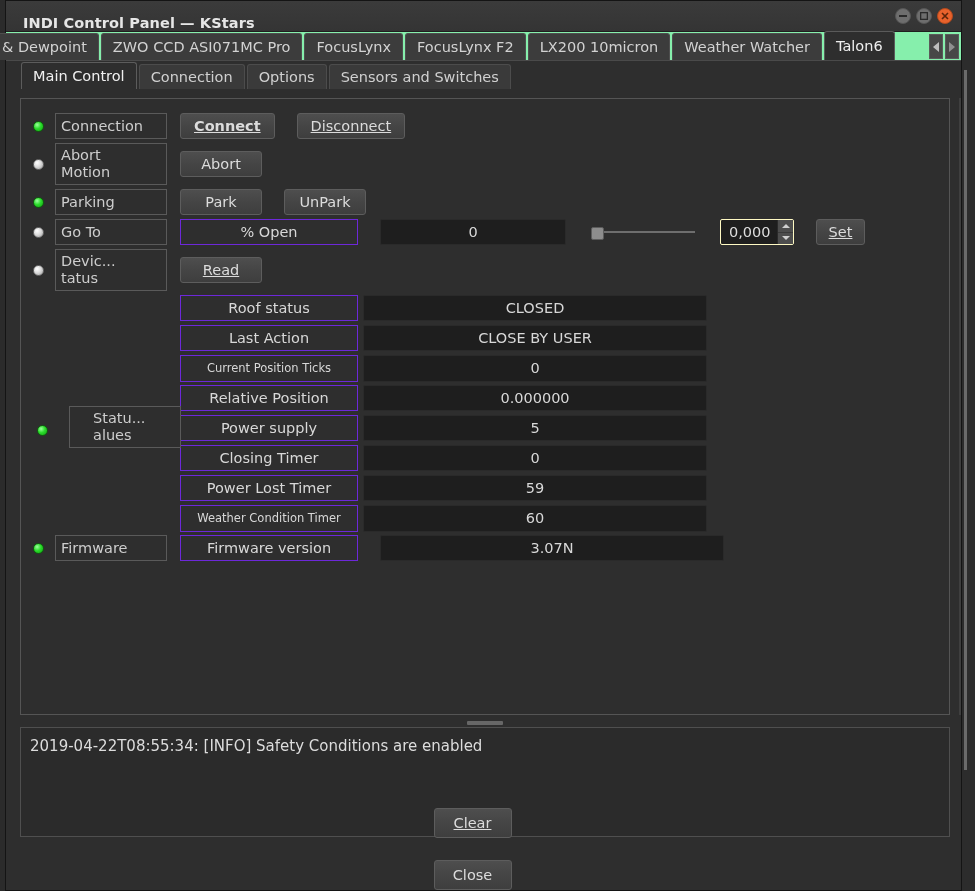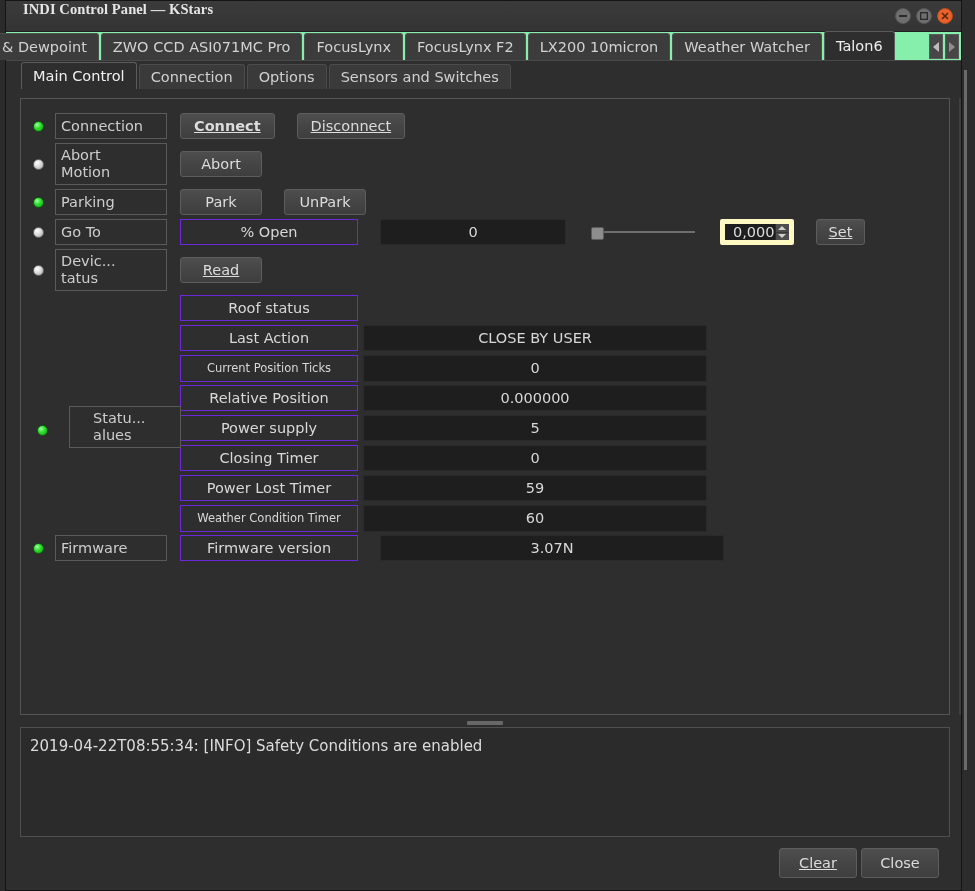--- a/index.html
+++ b/index.html
@@ -53,22 +53,21 @@
     box-sizing: border-box;
   }
 
   
   .titlebar {
     position: relative;
     height: 30px;
     background: linear-gradient(to bottom, #3b3b3b 0%, #343434 100%);
     border-bottom: 1px solid #1f1f1f;
     display: flex;
-    align-items: flex-start;
-    font-family: Liberation Serif, serif;
+    align-items: flex-end;
   }
   .title-text {
     margin-left: 17px;
     font-size: 14.5px;
     font-weight: bold;
     color: #e6e6e6;
     letter-spacing: 0.1px;
   }
   .win-buttons {
     position: absolute;
@@ -314,21 +313,21 @@
     background: #8d8d8d;
     border: 1px solid #5c5c5c;
     border-radius: 2px;
   }
 
   
   .spin {
     display: flex;
     align-items: stretch;
     background: #1e1e1e;
-    border: 5px solid #fef9c3;
+    border: 1px solid #fef9c3;
     border-radius: 2px;
     width: 74px;
     height: 26px;
     box-sizing: border-box;
   }
   .spin .val {
     flex: 1;
     color: #dedede;
     font-size: 14.5px;
     display: flex;
@@ -404,21 +403,22 @@
   .bottombar {
     position: absolute;
     left: 0; bottom: 0;
     width: 100%;
     height: 55px;
     display: flex;
     align-items: center;
     justify-content: flex-end;
     padding-right: 22px;
     box-sizing: border-box;
-    gap: 4px;
+    gap: 22px;
+    flex-direction: column;
   }
   .bottombar .btn { min-width: 78px; text-align: center; padding: 6px 16px; }
 
   
   .win-right-line {
     position: absolute;
     top: 97px; right: 0px;
     width: 2px; height: 617px;
     background: #3f3f3f;
   }
@@ -573,20 +573,21 @@
               <div>Statu...</div>
               <div>alues</div>
             </div>
           </div>
 
           <div class="statrow">
             <div class="lpad"></div>
               <div class="lbl-slot"></div>
             <div class="ctrl">
               <div class="flabel">Roof status</div>
+              <div class="fvalue wide">CLOSED</div>
             </div>
           </div>
 
           <div class="statrow">
             <div class="lpad"></div>
               <div class="lbl-slot"></div>
             <div class="ctrl">
               <div class="flabel">Last Action</div>
               <div class="fvalue wide">CLOSE BY USER</div>
             </div>

